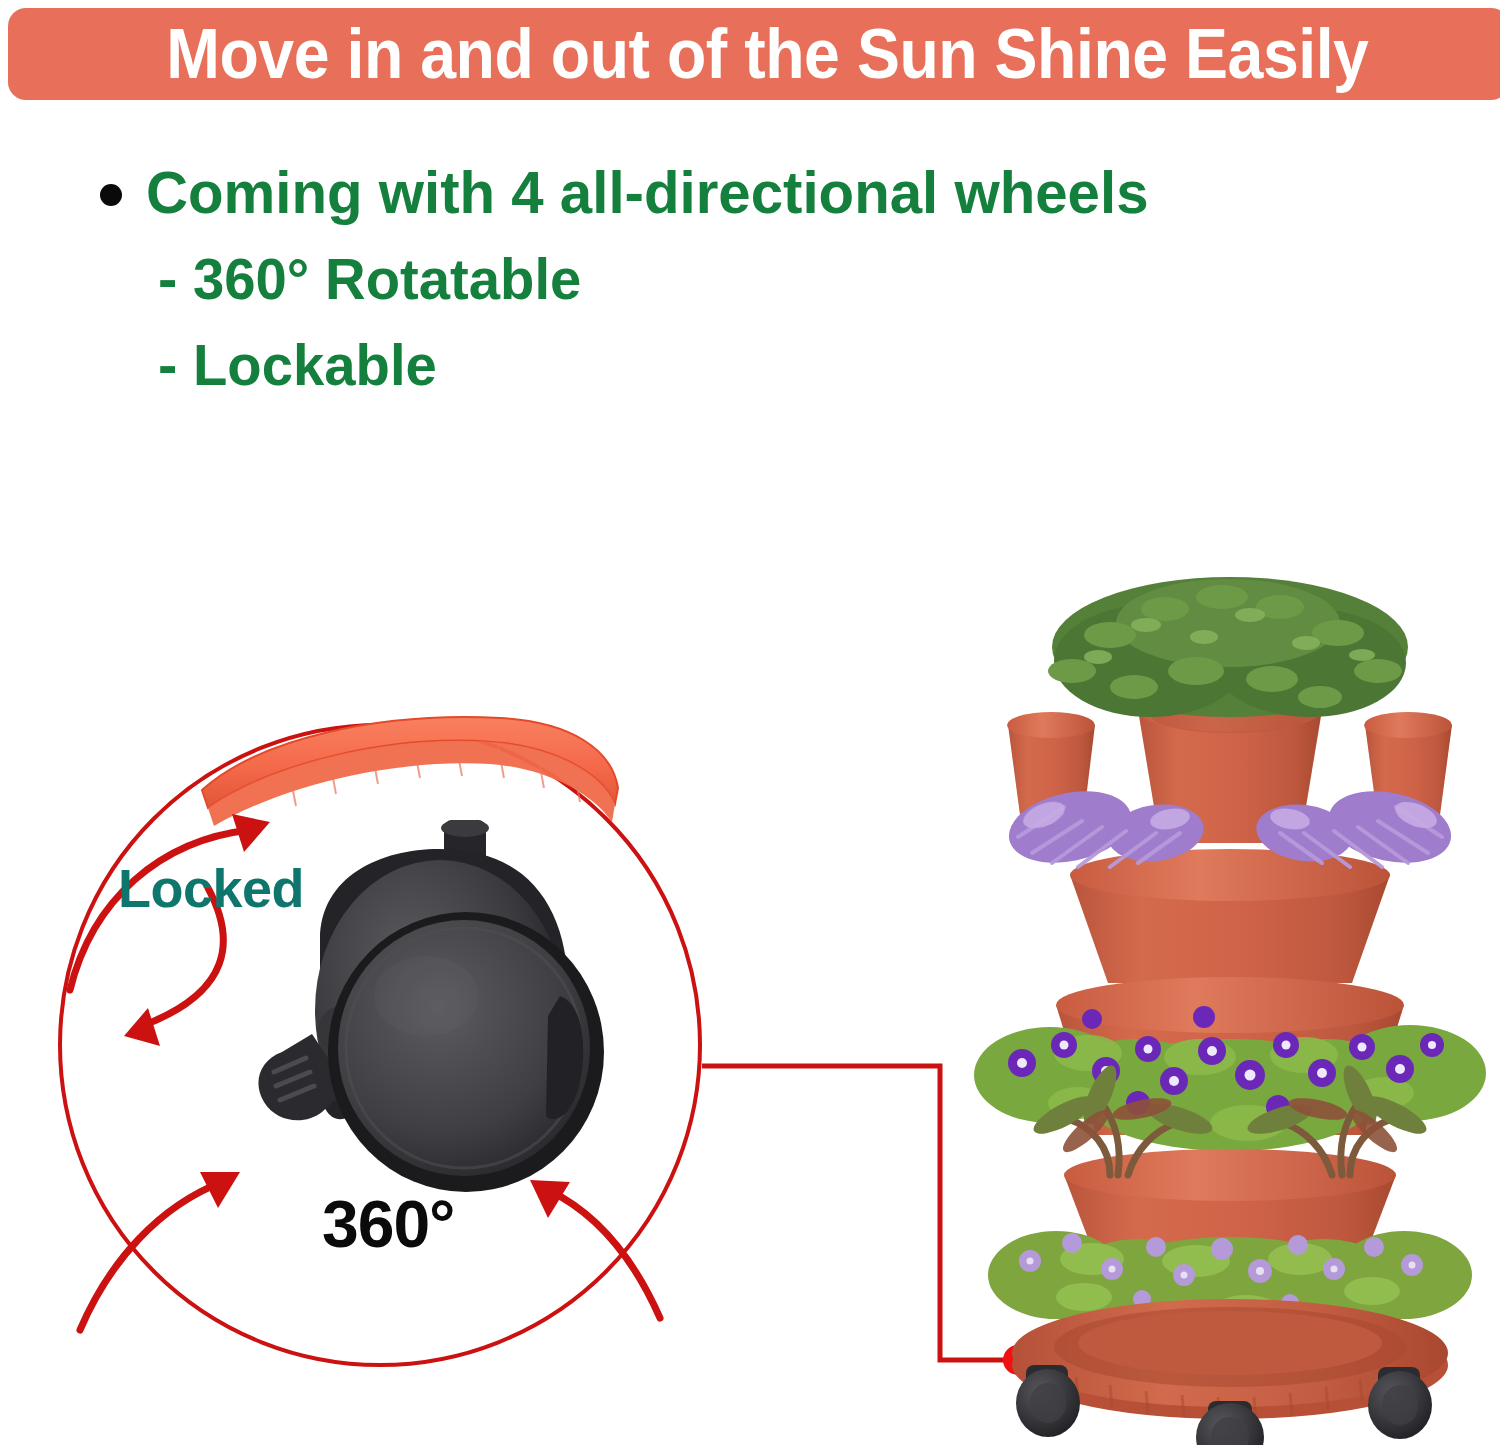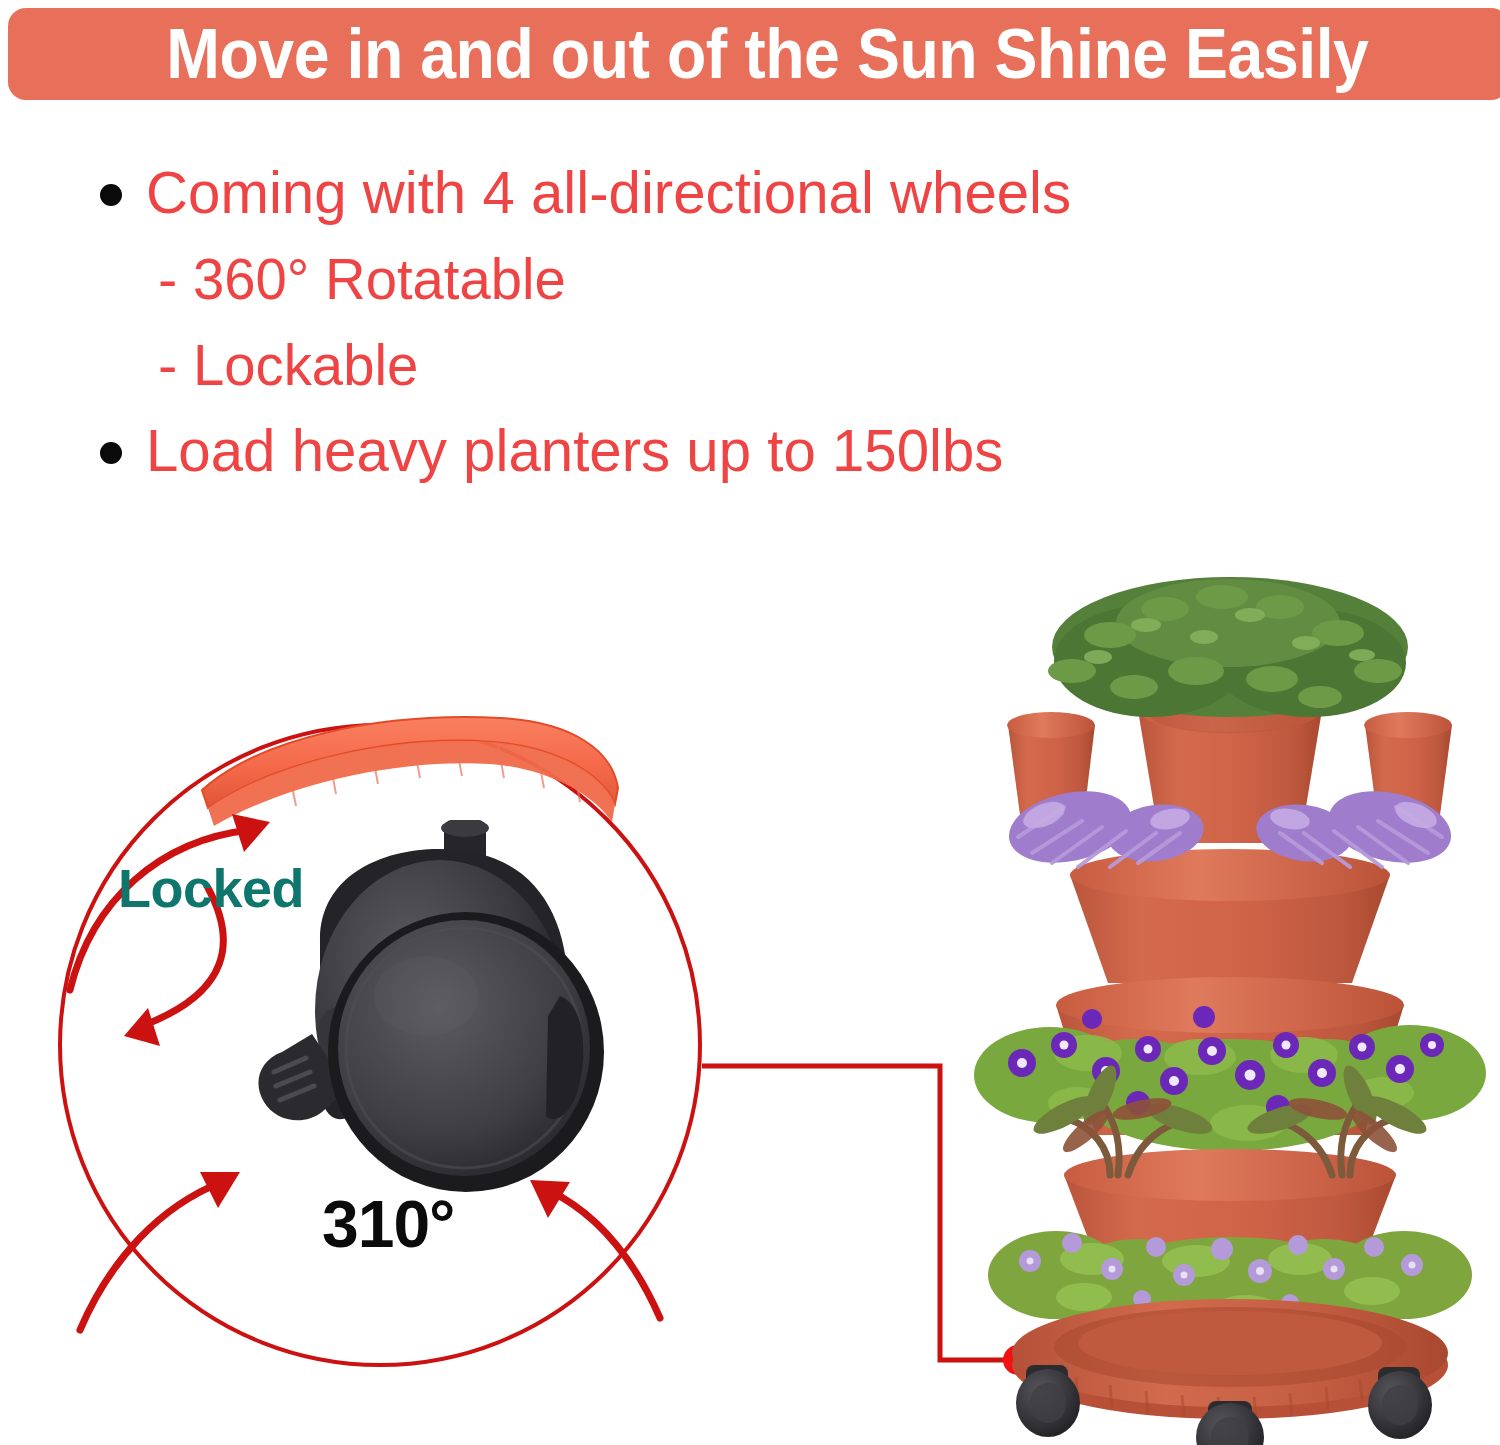--- a/index.html
+++ b/index.html
@@ -44,23 +44,23 @@
   
   .bullets {
     position: absolute;
     left: 100px;
     top: 150px;
     width: 1380px;
   }
   .bullet-row {
     display: flex;
     align-items: flex-start;
-    color: #ef4444;
+    color: #15803d;
     font-family: "Liberation Sans Narrow", "Liberation Sans", sans-serif;
-    font-weight: normal;
+    font-weight: bold;
     white-space: nowrap;
   }
   .bullet-row.lvl1 { font-size: 60px; line-height: 86px; }
   .bullet-row.lvl2 { font-size: 58px; line-height: 86px; padding-left: 58px; }
   .bullet-dot {
     width: 22px;
     height: 22px;
     border-radius: 50%;
     background: #0a0a0a;
     margin-right: 24px;
@@ -166,24 +166,20 @@
   <div class="bullet-row lvl2">
     <span class="bullet-dash">-</span>
     <span class="bullet-text">360° Rotatable</span>
   </div>
 
   <div class="bullet-row lvl2">
     <span class="bullet-dash">-</span>
     <span class="bullet-text">Lockable</span>
   </div>
 
-  <div class="bullet-row lvl1">
-    <span class="bullet-dot"></span>
-    <span class="bullet-text">Load heavy planters up to 150lbs</span>
-  </div>
 
 
 </div>
 
 <div class="callout">
 
   <div class="callout-circle"></div>
 
   <svg class="base-plate" viewBox="0 0 420 130">
     <defs>
@@ -256,21 +252,21 @@
   <svg style="position:absolute;left:0;top:0;width:760px;height:700px;overflow:visible">
     <path d="M80,640 C110,570 160,516 222,492" fill="none" stroke="#cc1111" stroke-width="7" stroke-linecap="round"></path>
     <polygon points="240,482 200,482 218,518" fill="#cc1111"></polygon>
     <path d="M660,628 C630,560 590,520 548,500" fill="none" stroke="#cc1111" stroke-width="7" stroke-linecap="round"></path>
     <polygon points="530,490 570,492 548,528" fill="#cc1111"></polygon>
   </svg>
 
 </div>
 
 <div class="label-locked">Locked</div>
-<div class="label-360">310°</div>
+<div class="label-360">360°</div>
 
 <svg class="leader" viewBox="0 0 360 360">
   <path d="M12,26 L250,26 L250,320 L318,320" fill="none" stroke="#cc1111" stroke-width="5"></path>
   <circle cx="328" cy="320" r="15" fill="#f21111"></circle>
 </svg>
 
 <svg class="tower" viewBox="0 0 540 870">
   <defs>
     <linearGradient id="potG" x1="0" y1="0" x2="1" y2="0">
       <stop offset="0%" stop-color="#b9553c"></stop>

